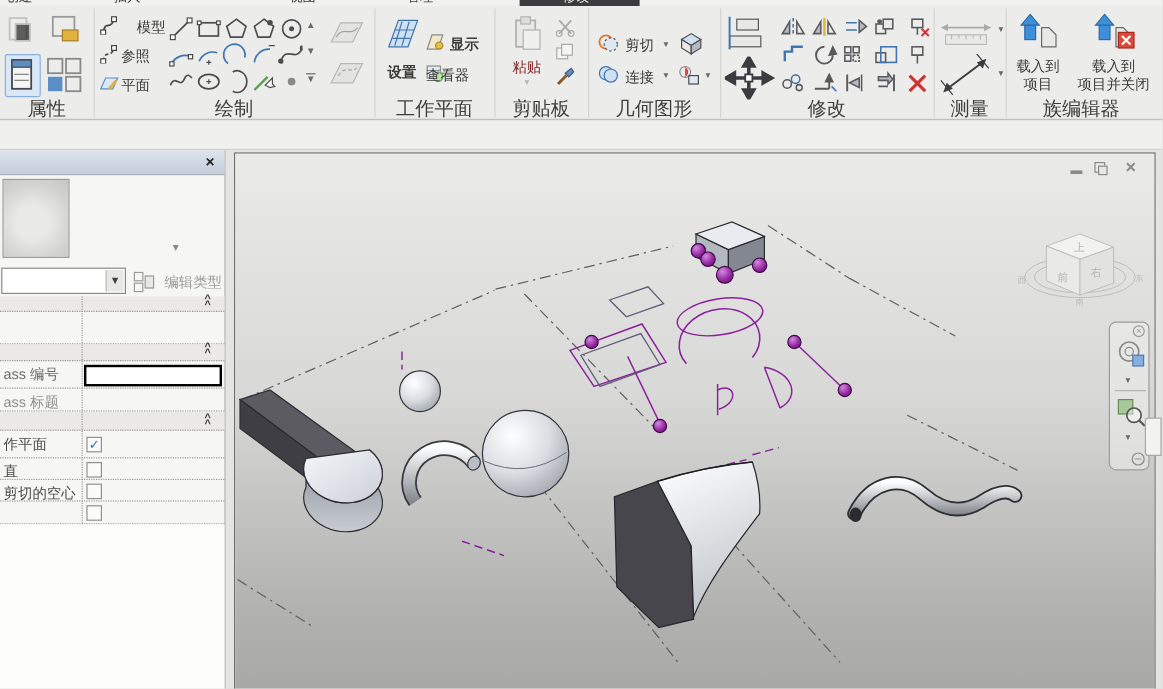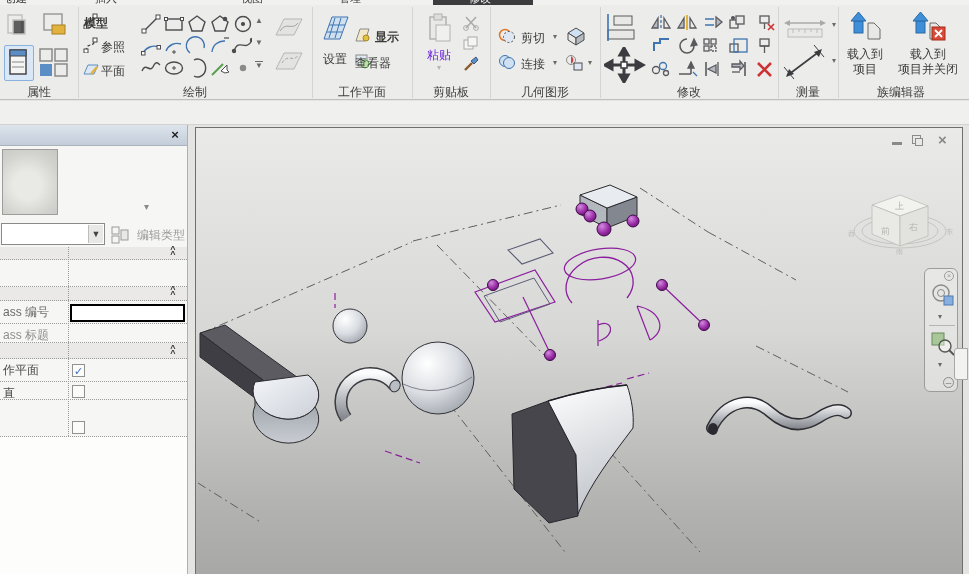--- a/index.html
+++ b/index.html
@@ -6,23 +6,23 @@
   *{box-sizing:border-box;font-family:"Liberation Sans","DejaVu Sans",sans-serif;}
   .stage{position:relative;width:969px;height:574px;background:#e4e4e2;overflow:hidden;}
   .abs{position:absolute;}
   
   .tabstrip{position:absolute;left:0;top:0;width:969px;height:5px;background:#f1f1ef;overflow:hidden;}
   .tabsel-bg{position:absolute;left:433px;top:0;width:100px;height:5px;background:#3c3c3e;}
   .tab{position:absolute;top:-9px;height:14px;line-height:14px;font-size:11px;color:#3a3a38;padding:0 3px;}
   .tab.sel{color:#f2f2f0;}
   .ribbon{position:absolute;left:0;top:5px;width:969px;height:95px;background:#ececea;border-bottom:1px solid #bfbfbd;}
   .pdiv{position:absolute;top:2px;height:91px;width:1px;background:#d4d4d2;}
-  .plabel{position:absolute;top:79px;height:16px;line-height:16px;font-size:12px;color:#3e3e3c;text-align:center;}
+  .plabel{position:absolute;top:79px;height:16px;line-height:16px;font-size:16px;color:#3e3e3c;text-align:center;}
   .rbtn-label{font-size:12px;color:#3a3a38;}
-  .gray-label{color:#6d28d9;}
+  .gray-label{color:#7f1d1d;}
   .hl{background:#d9e7f7;border:1px solid #8ab0dd;border-radius:2px;}
   .caret{color:#6a6a68;font-size:8px;line-height:8px;}
   .optionbar{position:absolute;left:0;top:101px;width:969px;height:24px;background:#f0f0ee;border-bottom:1px solid #d2d2d0;}
   
   .palette{position:absolute;left:0;top:125px;width:188px;height:449px;background:#f6f6f4;border-right:1px solid #b0b0ae;}
   .pal-title{position:absolute;left:0;top:0;width:187px;height:21px;background:linear-gradient(#dde4ec,#c3cdd9);border-bottom:1px solid #aab2bc;}
   .pal-close{position:absolute;right:4px;top:2px;width:16px;height:16px;text-align:center;line-height:16px;font-size:13px;font-weight:bold;color:#222;cursor:pointer;}
   .thumb{position:absolute;left:2px;top:24px;width:56px;height:66px;border:1px solid #9d9d9b;background:radial-gradient(circle at 45% 55%, #e9e9e6 0 30%, #d2d2ce 70%, #c6c6c2);}
   .prev-arrow{position:absolute;left:144px;top:76px;color:#8a8a88;font-size:10px;}
   .combo{position:absolute;left:1px;top:98px;width:104px;height:22px;background:#fff;border:1px solid #8a8a88;}
@@ -94,21 +94,21 @@
       <rect x="17" y="2" width="12" height="12" fill="none" stroke="#8a8a88" stroke-width="1.5"></rect>
       <rect x="2" y="17" width="12" height="12" fill="#5b8ec4" stroke="#3c6globalconfig79a8"></rect>
       <rect x="17" y="17" width="12" height="12" fill="none" stroke="#8a8a88" stroke-width="1.5"></rect>
     </svg>
 
     <svg class="abs" style="left:82px;top:8px;" width="16" height="16">
       <path d="M4 14 C6 3 10 13 13 3" fill="none" stroke="#46464a" stroke-width="1.6"></path>
       <rect x="2" y="12" width="4" height="4" fill="#fff" stroke="#46464a"></rect>
         <rect x="11" y="1" width="4" height="4" fill="#fff" stroke="#46464a"></rect>
     </svg>
-    <div class="abs rbtn-label" style="left:84px;top:10px;font-weight:bold;">模型</div>
+    <div class="abs rbtn-label" style="left:114px;top:10px;">模型</div>
     <svg class="abs" style="left:82px;top:32px;" width="16" height="16">
       <path d="M4 14 C6 3 10 13 13 3" fill="none" stroke="#46464a" stroke-width="1.4" stroke-dasharray="3 2"></path>
       <rect x="2" y="12" width="4" height="4" fill="#fff" stroke="#46464a"></rect>
         <rect x="11" y="1" width="4" height="4" fill="#fff" stroke="#46464a"></rect>
     </svg>
     <div class="abs rbtn-label" style="left:101px;top:34px;">参照</div>
     <svg class="abs" style="left:82px;top:56px;" width="18" height="16">
       <polygon points="2,13 6,4 16,4 12,13" fill="#dfe8f2" stroke="#5b8ec4"></polygon>
       <line x1="9" y1="13" x2="15" y2="6" stroke="#e2b23f" stroke-width="2.4"></line>
     </svg>
@@ -184,21 +184,21 @@
 
     <svg class="abs" style="left:268px;top:8px;" width="40" height="30" opacity="0.55">
       <polygon points="8,22 16,6 34,6 26,22" fill="#dcdcda" stroke="#8a8a88"></polygon>
         <path d="M12 18 C18 8 24 18 30 10" fill="none" stroke="#6a6a68"></path>
     </svg>
     <svg class="abs" style="left:268px;top:42px;" width="40" height="30" opacity="0.55">
       <polygon points="8,22 16,6 34,6 26,22" fill="#dcdcda" stroke="#8a8a88"></polygon>
         <path d="M14 16 C20 6 26 16 30 8" fill="none" stroke="#6a6a68" stroke-dasharray="3 2"></path>
     </svg>
 
-    <div class="abs" style="left:316px;top:8px;width:38px;height:66px;text-align:center;">
+    <div class="abs" style="left:316px;top:8px;width:38px;height:66px;text-align:center;font-weight:bold;">
       <svg width="30" height="30">
         <polygon points="4,26 12,4 28,4 20,26" fill="#cfe0f1" stroke="#3e74b0"></polygon>
         <path d="M9 12 L25 12 M7 19 L22 19 M15 5 L9 25 M21 5 L15 25" stroke="#3e74b0" fill="none"></path>
       </svg>
       <div class="rbtn-label" style="margin-top:4px;">设置</div>
     </div>
     <svg class="abs" style="left:354px;top:22px;" width="17" height="16">
       <polygon points="2,14 6,2 15,2 11,14" fill="#f3e9c8" stroke="#8a8a88"></polygon>
         <circle cx="12" cy="11" r="3" fill="#e2c23f" stroke="#a8862a"></circle>
     </svg>
@@ -429,20 +429,24 @@
           <span>^</span>
           <span>^</span>
         </div>
     </div>
     <div class="prow" style="top:234px;height:23px;">
       <span class="plab">作平面</span>
       <div class="cbox" style="top:5px;"><span>✓</span></div>
     </div>
     <div class="prow" style="top:257px;height:18px;">
       <span class="plab">直</span>
+      <div class="cbox" style="top:3px;"><span></span></div>
+    </div>
+    <div class="prow" style="top:275px;height:18px;">
+      <span class="plab">剪切的空心</span>
       <div class="cbox" style="top:3px;"><span></span></div>
     </div>
     <div class="prow" style="top:293px;height:19px;">
       <div class="cbox" style="top:3px;"><span></span></div>
     </div>
     <div class="vdiv"></div>
     <div class="pal-bottom"></div>
   </div>
 
   <div class="canvas-frame"></div>

